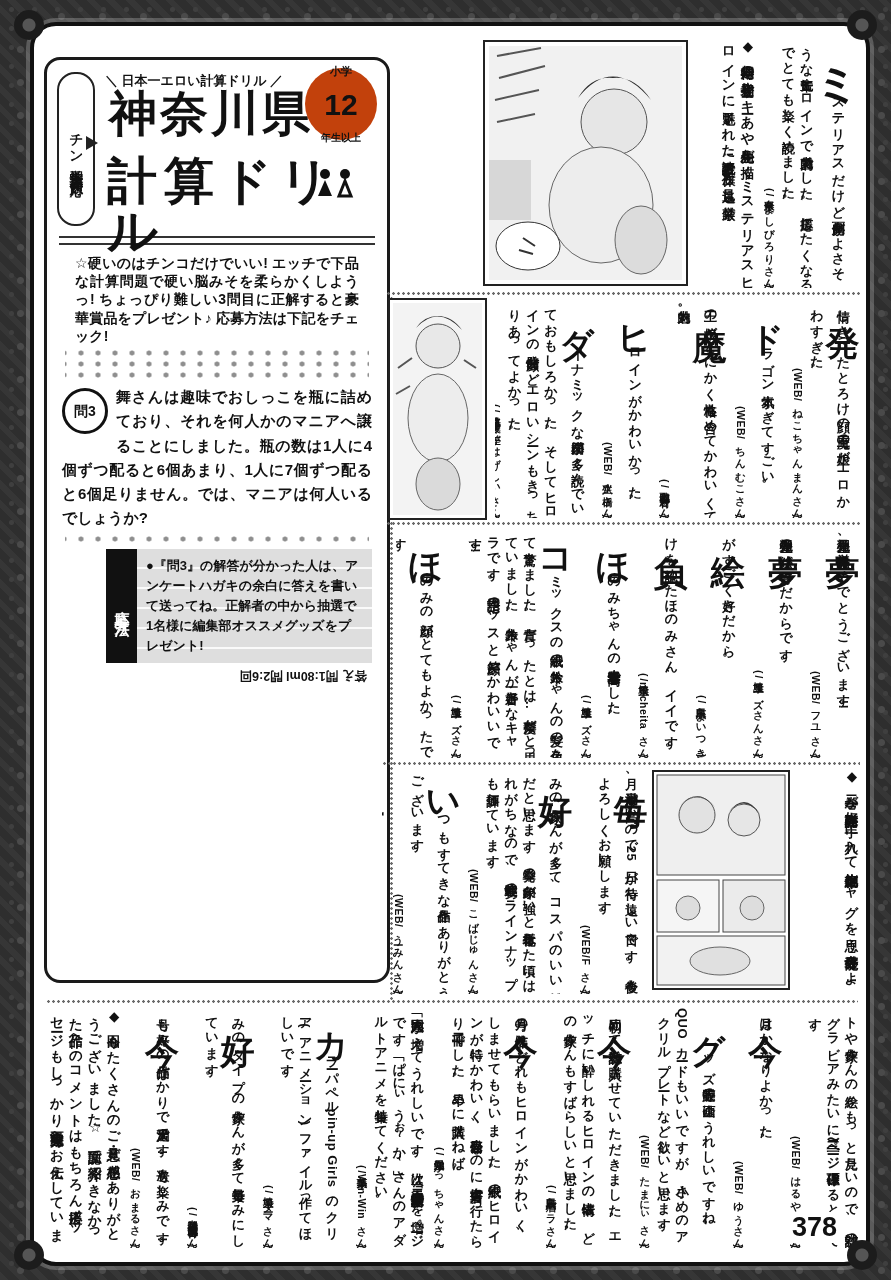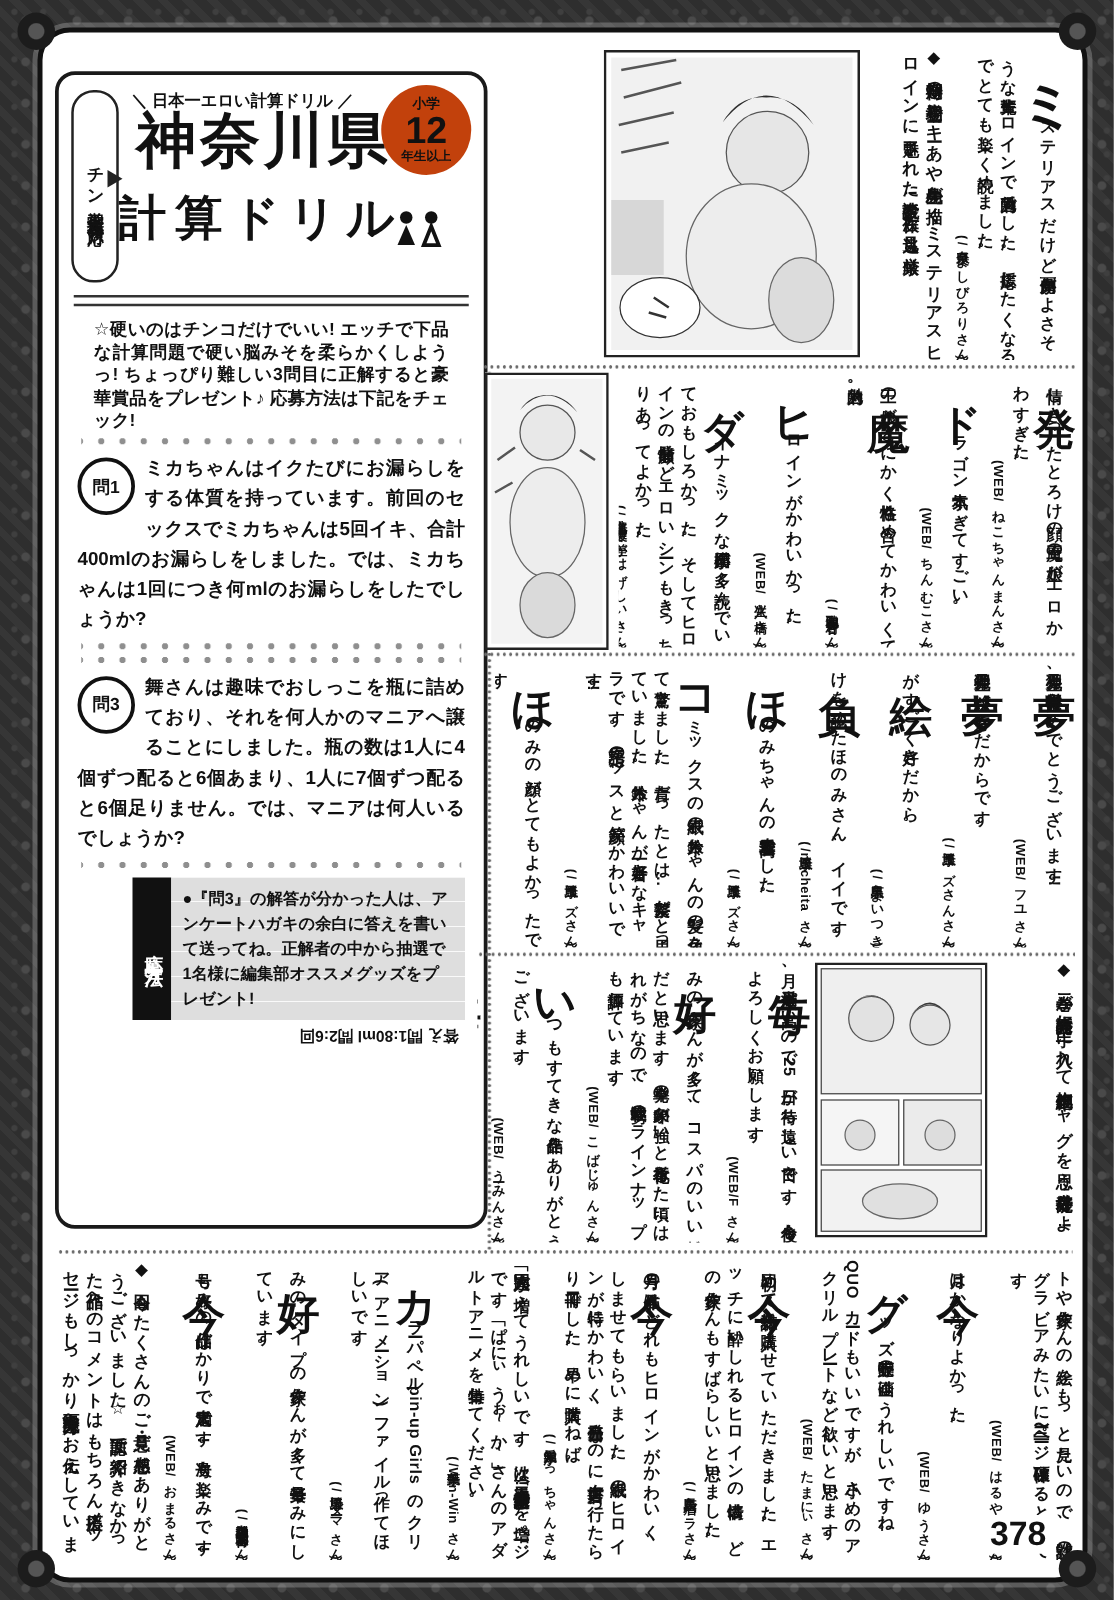--- a/index.html
+++ b/index.html
@@ -28,28 +28,28 @@
     border:2.5px solid #222;border-radius:18px;
     writing-mode:vertical-rl;text-orientation:mixed;
     display:flex;align-items:center;justify-content:center;
     font-size:13.5px;font-weight:700;letter-spacing:2px;background:#fff;z-index:2;}
   .bubble:after{content:"";position:absolute;right:-12px;top:62px;
     border:7px solid transparent;border-left:12px solid #222;}
   .tagline{position:absolute;left:58px;top:12px;width:210px;
     font-size:13px;font-weight:700;}
   .title1{position:absolute;left:62px;top:30px;font-size:48px;font-weight:900;
     letter-spacing:3px;line-height:1;}
-  .title2{position:absolute;left:48px;top:96px;font-size:38px;font-weight:900;
+  .title2{position:absolute;left:60px;top:96px;font-size:50px;font-weight:900;
     letter-spacing:7px;line-height:1;}
   .kids{position:absolute;left:268px;top:108px;}
   .badge{position:absolute;right:10px;top:8px;width:72px;height:72px;border-radius:50%;
     background:#c2410c;display:flex;flex-direction:column;align-items:center;
     justify-content:center;line-height:1;}
   .badge .bt{font-size:11px;font-weight:700;}
-  .badge .bn{font-size:30px;font-weight:900;margin:1px 0;}
+  .badge .bn{font-size:30px;font-weight:900;margin:13px 0;}
   .badge .bb{font-size:10px;font-weight:700;}
   .rule{margin:0 12px;height:5px;border-top:2px solid #333;border-bottom:2px solid #333;}
   .intro{margin:9px 28px 4px;font-size:14px;font-weight:700;line-height:1.3;
     text-align:justify;}
   .dots{height:8px;margin:3px 18px;background-image:radial-gradient(circle,#8f8f8f 2.3px,transparent 2.8px);
     background-size:17px 8px;background-repeat:repeat-x;background-position:center;}
   .q{margin:6px 15px 4px;font-size:15px;font-weight:800;line-height:1.62;text-align:justify;}
   .qlabel{float:left;width:40px;height:40px;border:3px solid #111;border-radius:50%;
     display:flex;align-items:center;justify-content:center;font-size:14px;font-weight:900;
     margin:3px 8px 2px 0;}
@@ -105,24 +105,20 @@
       </span>
       <div class="badge">
         <span class="bt">小学</span>
         <span class="bn">12</span>
         <span class="bb">年生以上</span>
       </div>
     </div>
     <div class="rule"></div>
     <p class="intro">☆硬いのはチンコだけでいい! エッチで下品な計算問題で硬い脳みそを柔らかくしようっ! ちょっぴり難しい3問目に正解すると豪華賞品をプレゼント♪ 応募方法は下記をチェック!</p>
     <div class="dots"></div>
-    <div class="q">
-      <span class="qlabel">問1</span>
-      <span>ミカちゃんはイクたびにお漏らしをする体質を持っています。前回のセックスでミカちゃんは5回イキ、合計400mlのお漏らしをしました。では、ミカちゃんは1回につき何mlのお漏らしをしたでしょうか?</span>
-    </div>
     <div class="dots"></div>
     <div class="dots"></div>
     <div class="q">
       <span class="qlabel">問3</span>
       <span>舞さんは趣味でおしっこを瓶に詰めており、それを何人かのマニアへ譲ることにしました。瓶の数は1人に4個ずつ配ると6個あまり、1人に7個ずつ配ると6個足りません。では、マニアは何人いるでしょうか?</span>
     </div>
     <div class="dots"></div>
     <div class="apply">
       <div class="apply-label">応募方法</div>
       <div class="apply-body">●『問3』の解答が分かった人は、アンケートハガキの余白に答えを書いて送ってね。正解者の中から抽選で1名様に編集部オススメグッズをプレゼント!</div>

